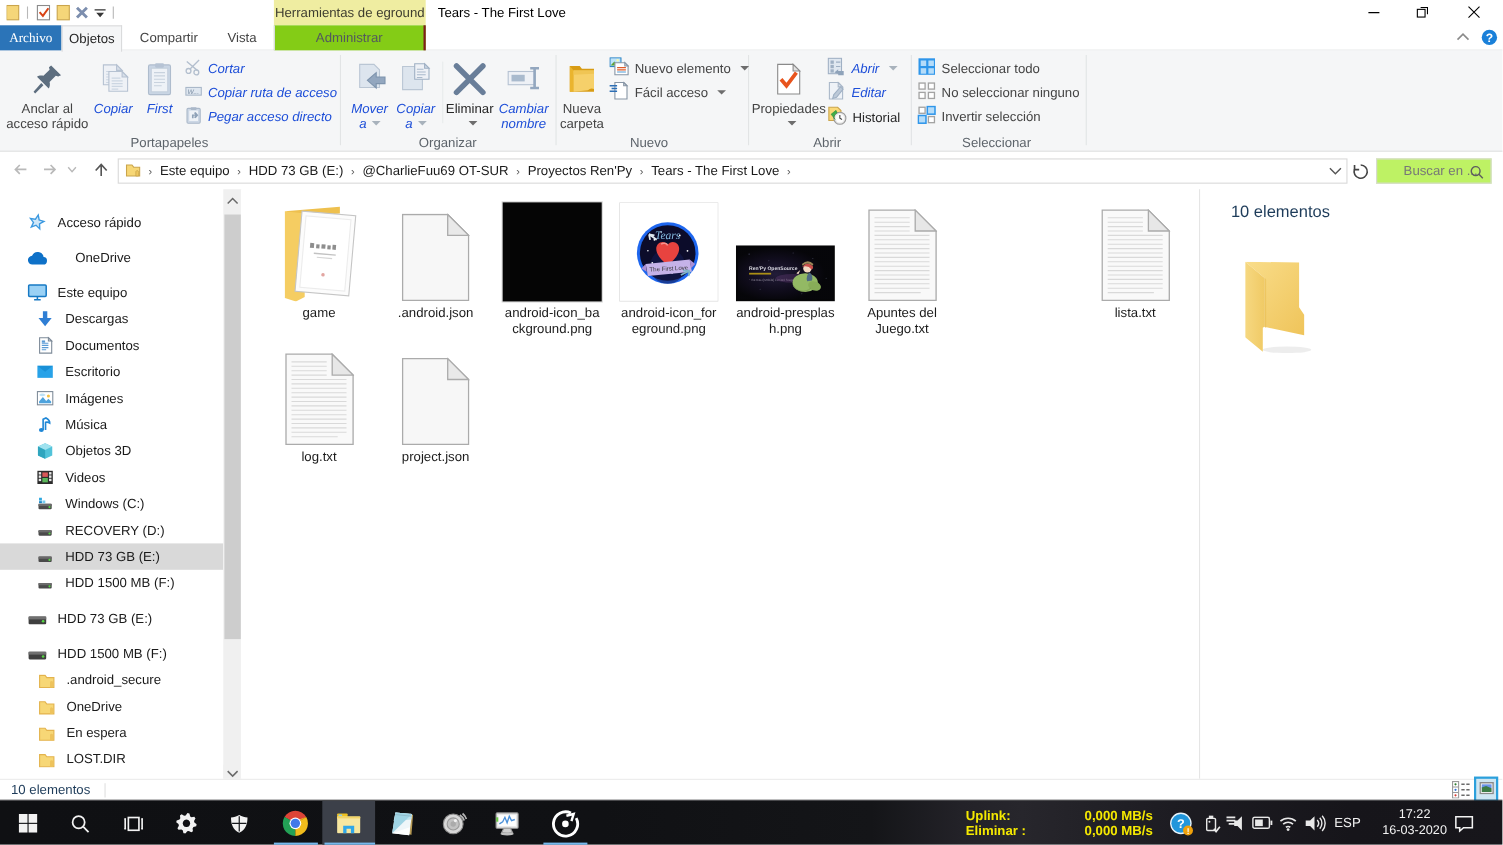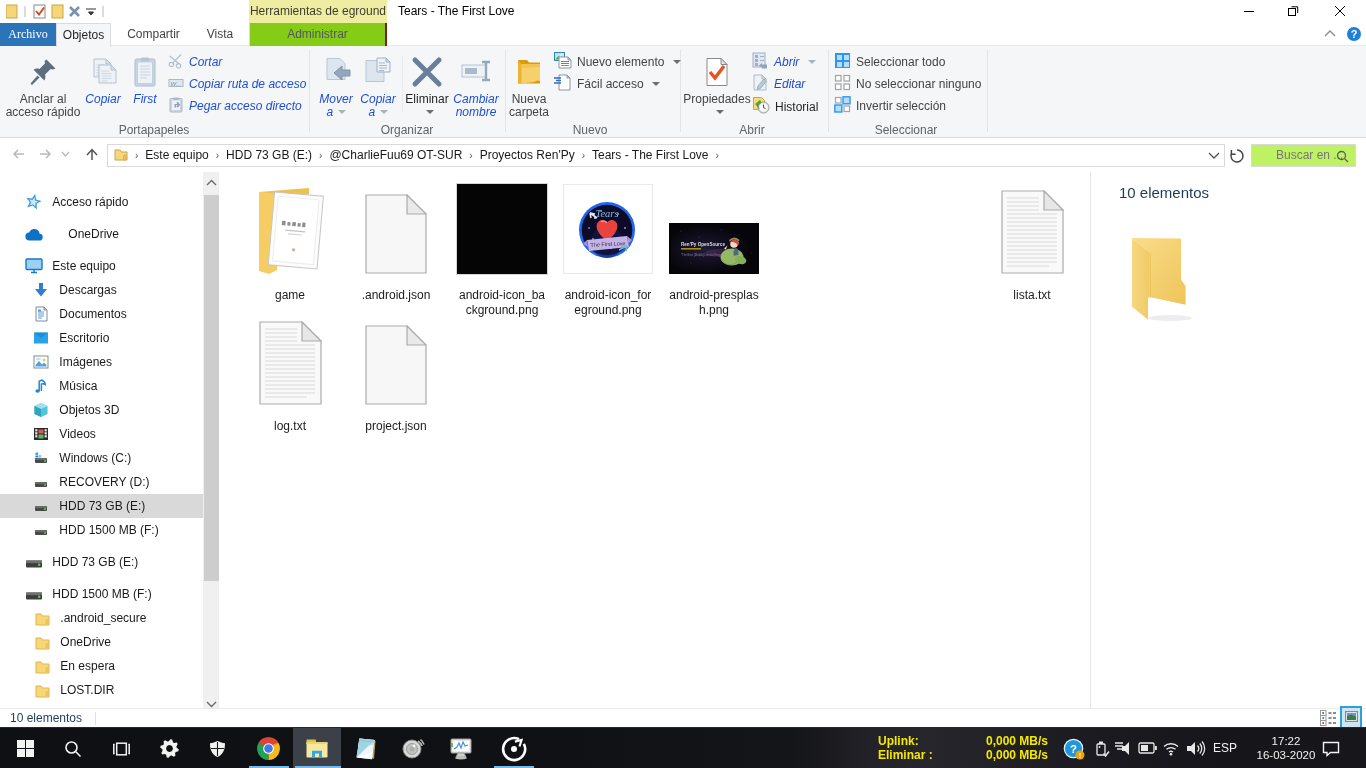--- a/index.html
+++ b/index.html
@@ -37,21 +37,21 @@
 
 #main{left:0;top:172px;width:1366px;height:536px;background:#fff;}
 #sidebar{left:0;top:0;width:203px;height:536px;}
 .nav{position:absolute;height:24px;line-height:24px;font-size:12px;color:#1a1a1a;white-space:nowrap;}
 .nav svg{vertical-align:-4px;}
 #navsel{left:0;top:322px;width:203px;height:24px;background:#d9d9d9;}
 #sbScroll{left:203px;top:0;width:17px;height:536px;background:#f0f0f0;}
 #sbThumb{left:204px;top:23px;width:15px;height:386px;background:#cdcdcd;}
 #content{left:219px;top:0;width:870px;height:536px;background:#fff;}
 .cell{position:absolute;width:106px;text-align:center;}
-.cell .lbl{font-size:12px;color:#1c1c1c;line-height:15px;margin-top:14px;}
+.cell .lbl{font-size:12px;color:#1c1c1c;line-height:15px;margin-top:3px;}
 #preview{left:1090px;top:0;width:276px;height:536px;background:#fff;border-left:1px solid #e5e5e5;}
 #pvcount{left:1118px;top:12px;font-size:15px;color:#1e3c5a;}
 
 #statusbar{left:0;top:708px;width:1366px;height:19px;background:#fff;border-top:1px solid #ebebeb;font-size:12px;color:#1e3c5a;}
 
 #taskbar{left:0;top:727px;width:1366px;height:41px;background:linear-gradient(90deg,#0f1013 0%,#101114 40%,#141518 58%,#232228 64%,#27262c 68%,#1d1c22 78%,#16151a 90%,#17161b 100%);border-top:1px solid #28282c;}
 .tbico{position:absolute;top:0;width:48px;height:41px;display:flex;align-items:center;justify-content:center;}
 .runline{position:absolute;top:38px;height:3px;background:#76b9ed;}
 #tray{color:#fff;}
 </style>
@@ -629,20 +629,32 @@
           <path d="M52 36 a10 10 0 0 0 16 3" fill="none" stroke="#7a9a50" stroke-width=".8"></path>
           <circle cx="65" cy="21" r="3.8" fill="#f3d9c3"></circle>
           <path d="M60 20 q5 -6.5 10 -1 q.8 2.4 -1 3.2 q-4 -4.8 -9 -2.2z" fill="#c94f4b"></path>
           <path d="M60 17 q5.5 -5 10.5 0 l-.8 1.6 q-4.8 -4 -9 0z" fill="#9a8657"></path>
           <path d="M67 24.5 q3.5 3 2.2 7.5 l-4.4 .7 q-1.6 -4.8 2.2 -8.2z" fill="#4d6a82"></path>
           <path d="M58.5 22.5 l-3.5 3 l1.8 .9z" fill="#f3d9c3"></path>
         </svg>
       </div>
       <div class="lbl">android-presplas<br>h.png</div>
     </div>
+    <div class="cell" style="left:548px;top:10px">
+      <div style="height:92px;display:flex;align-items:flex-end;justify-content:center">
+        <svg width="63" height="84" viewBox="0 0 63 84">
+          <path d="M1 1 H43 L62 20 V83 H1 z" fill="#f9f9f9" stroke="#ababab" stroke-width="1.2"></path>
+          <g stroke="#d9d9d9">
+              <path d="M6 8 h32 M6 12 h32 M6 16 h32 M6 20 h32 M6 24 h50 M6 28 h50 M6 32 h50 M6 36 h50 M6 40 h50 M6 44 h50 M6 48 h50 M6 52 h50 M6 56 h50 M6 60 h50 M6 64 h50 M6 68 h50 M6 72 h50 M6 76 h42"></path>
+            </g>
+          <path d="M43 1 L62 20 H43 z" fill="#e7e7e7" stroke="#ababab" stroke-width="1.2"></path>
+        </svg>
+      </div>
+      <div class="lbl">Apuntes del<br>Juego.txt</div>
+    </div>
     <div class="cell" style="left:760px;top:10px">
       <div style="height:92px;display:flex;align-items:flex-end;justify-content:center">
         <svg width="63" height="84" viewBox="0 0 63 84">
           <path d="M1 1 H43 L62 20 V83 H1 z" fill="#f9f9f9" stroke="#ababab" stroke-width="1.2"></path>
           <g stroke="#d9d9d9">
               <path d="M6 8 h32 M6 12 h32 M6 16 h32 M6 20 h32 M6 24 h50 M6 28 h50 M6 32 h50 M6 36 h50 M6 40 h50 M6 44 h50 M6 48 h50 M6 52 h50 M6 56 h50 M6 60 h50 M6 64 h50 M6 68 h50 M6 72 h50 M6 76 h42"></path>
             </g>
           <path d="M43 1 L62 20 H43 z" fill="#e7e7e7" stroke="#ababab" stroke-width="1.2"></path>
         </svg>
       </div>

